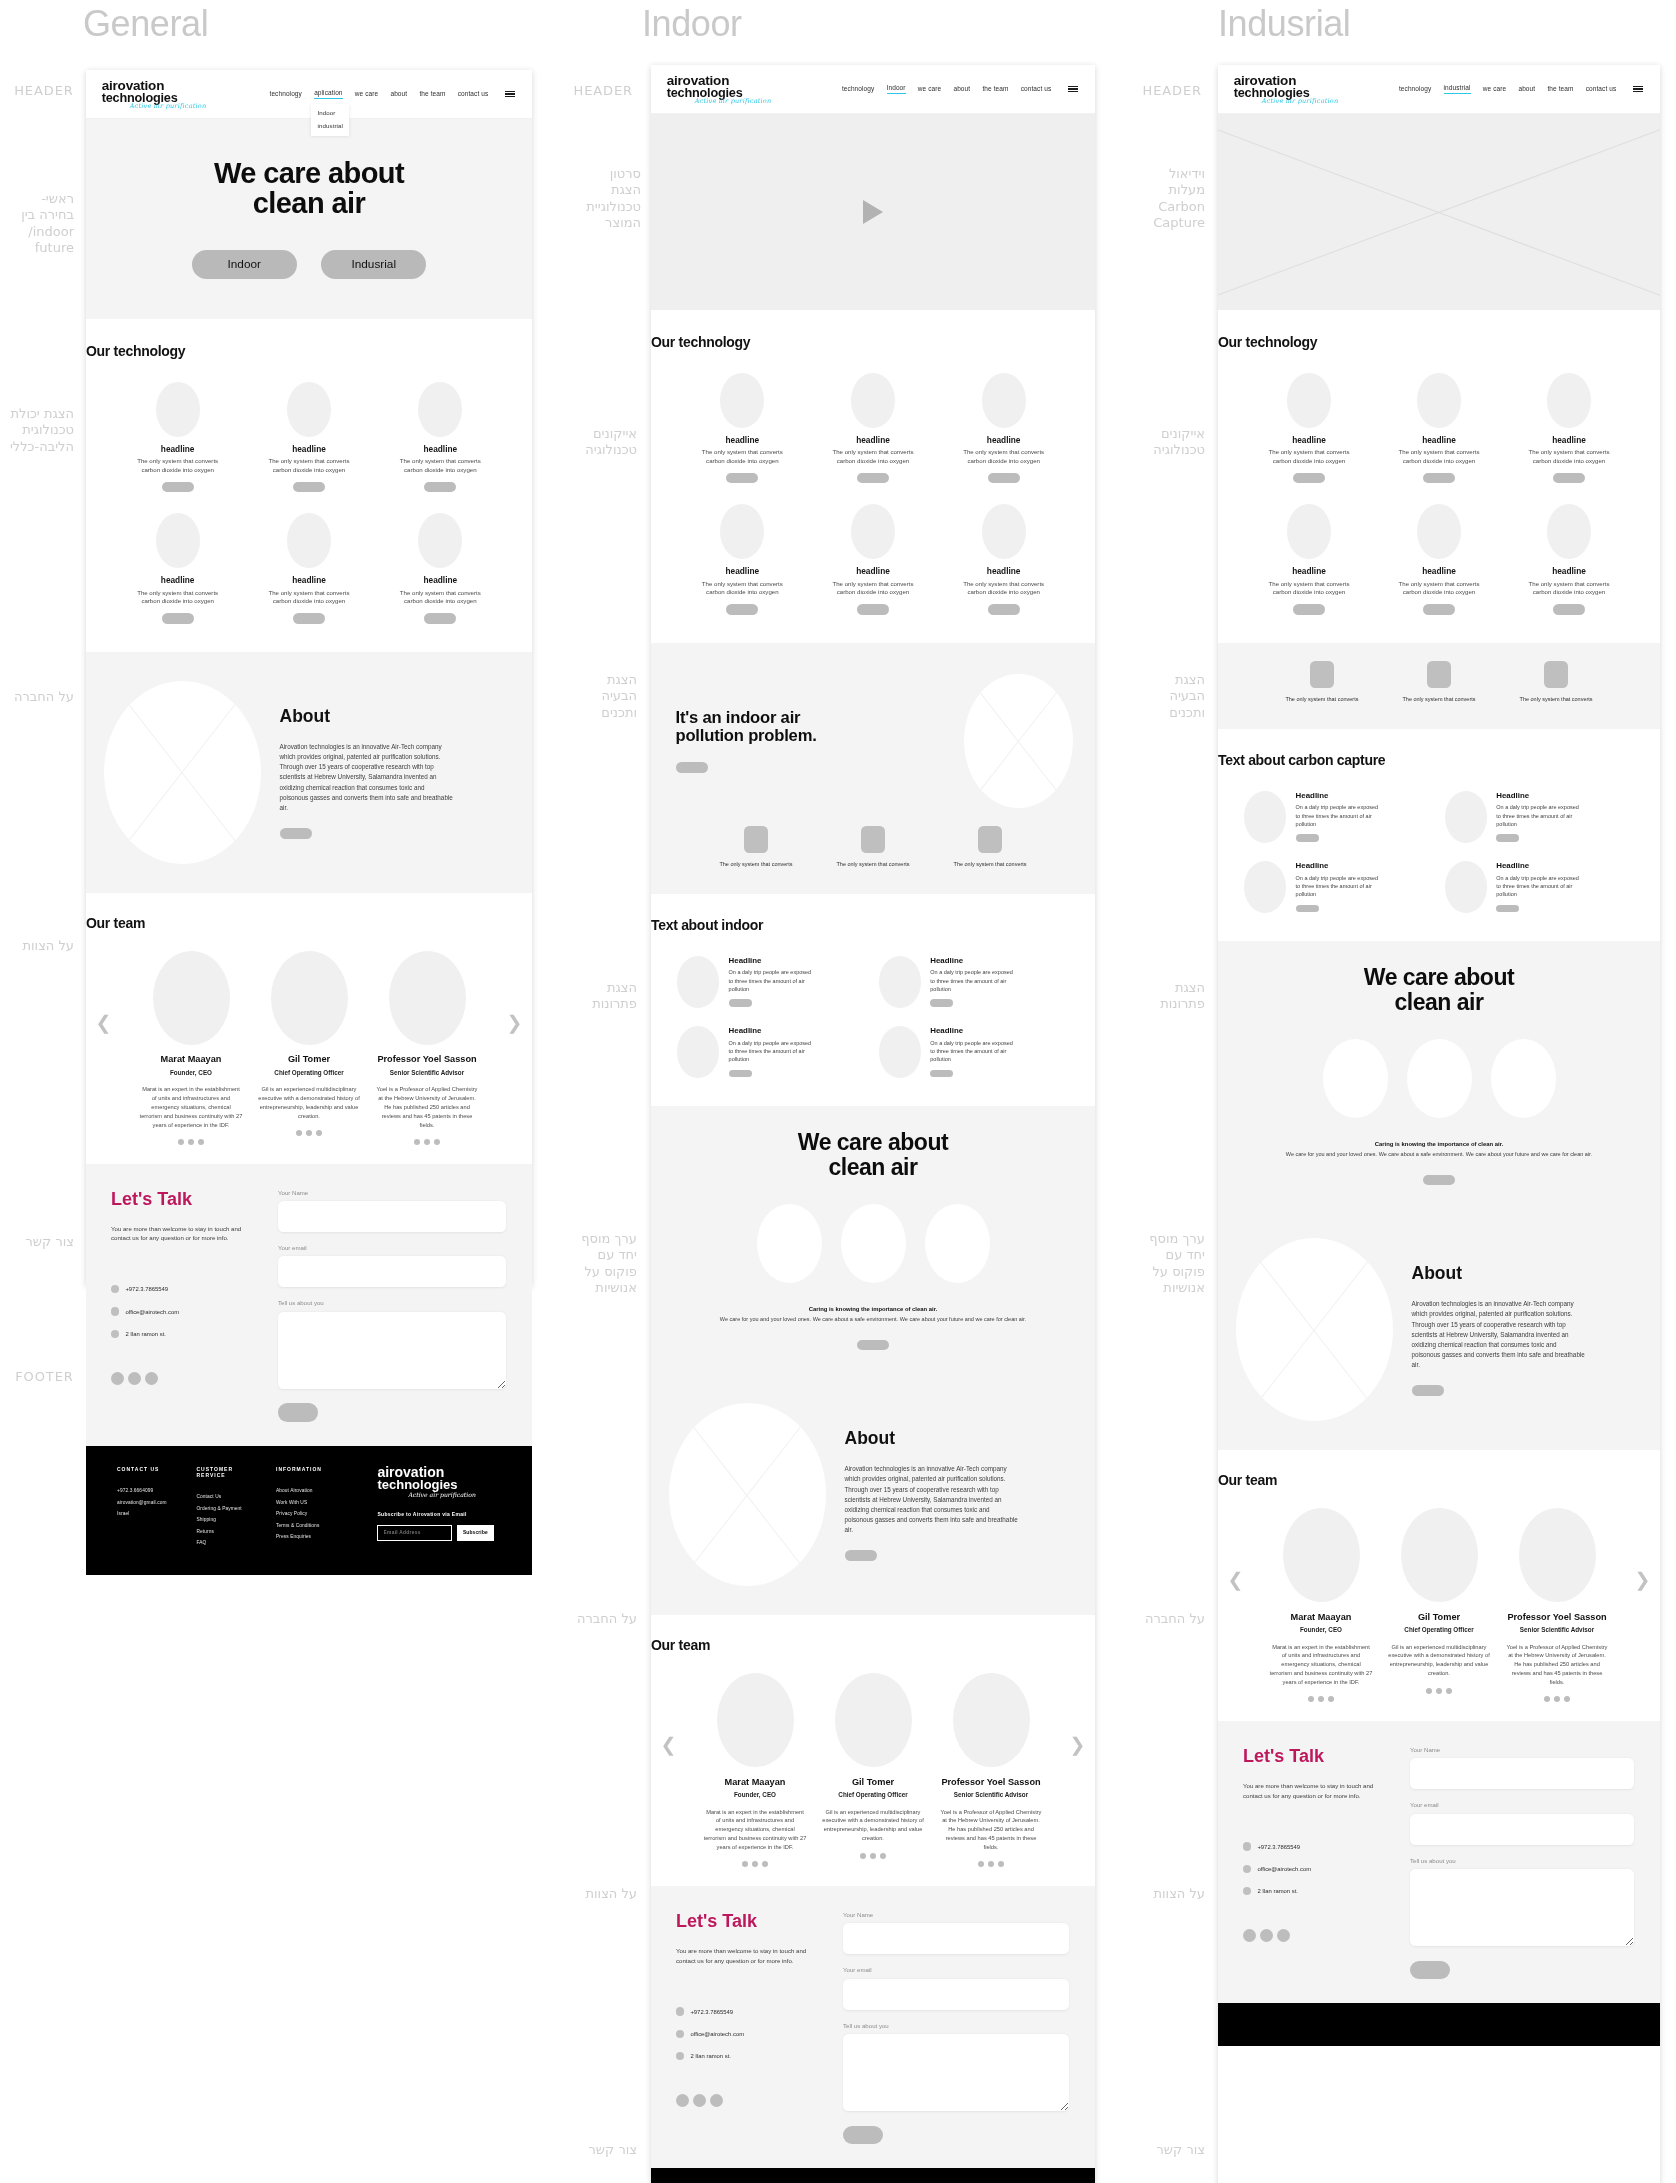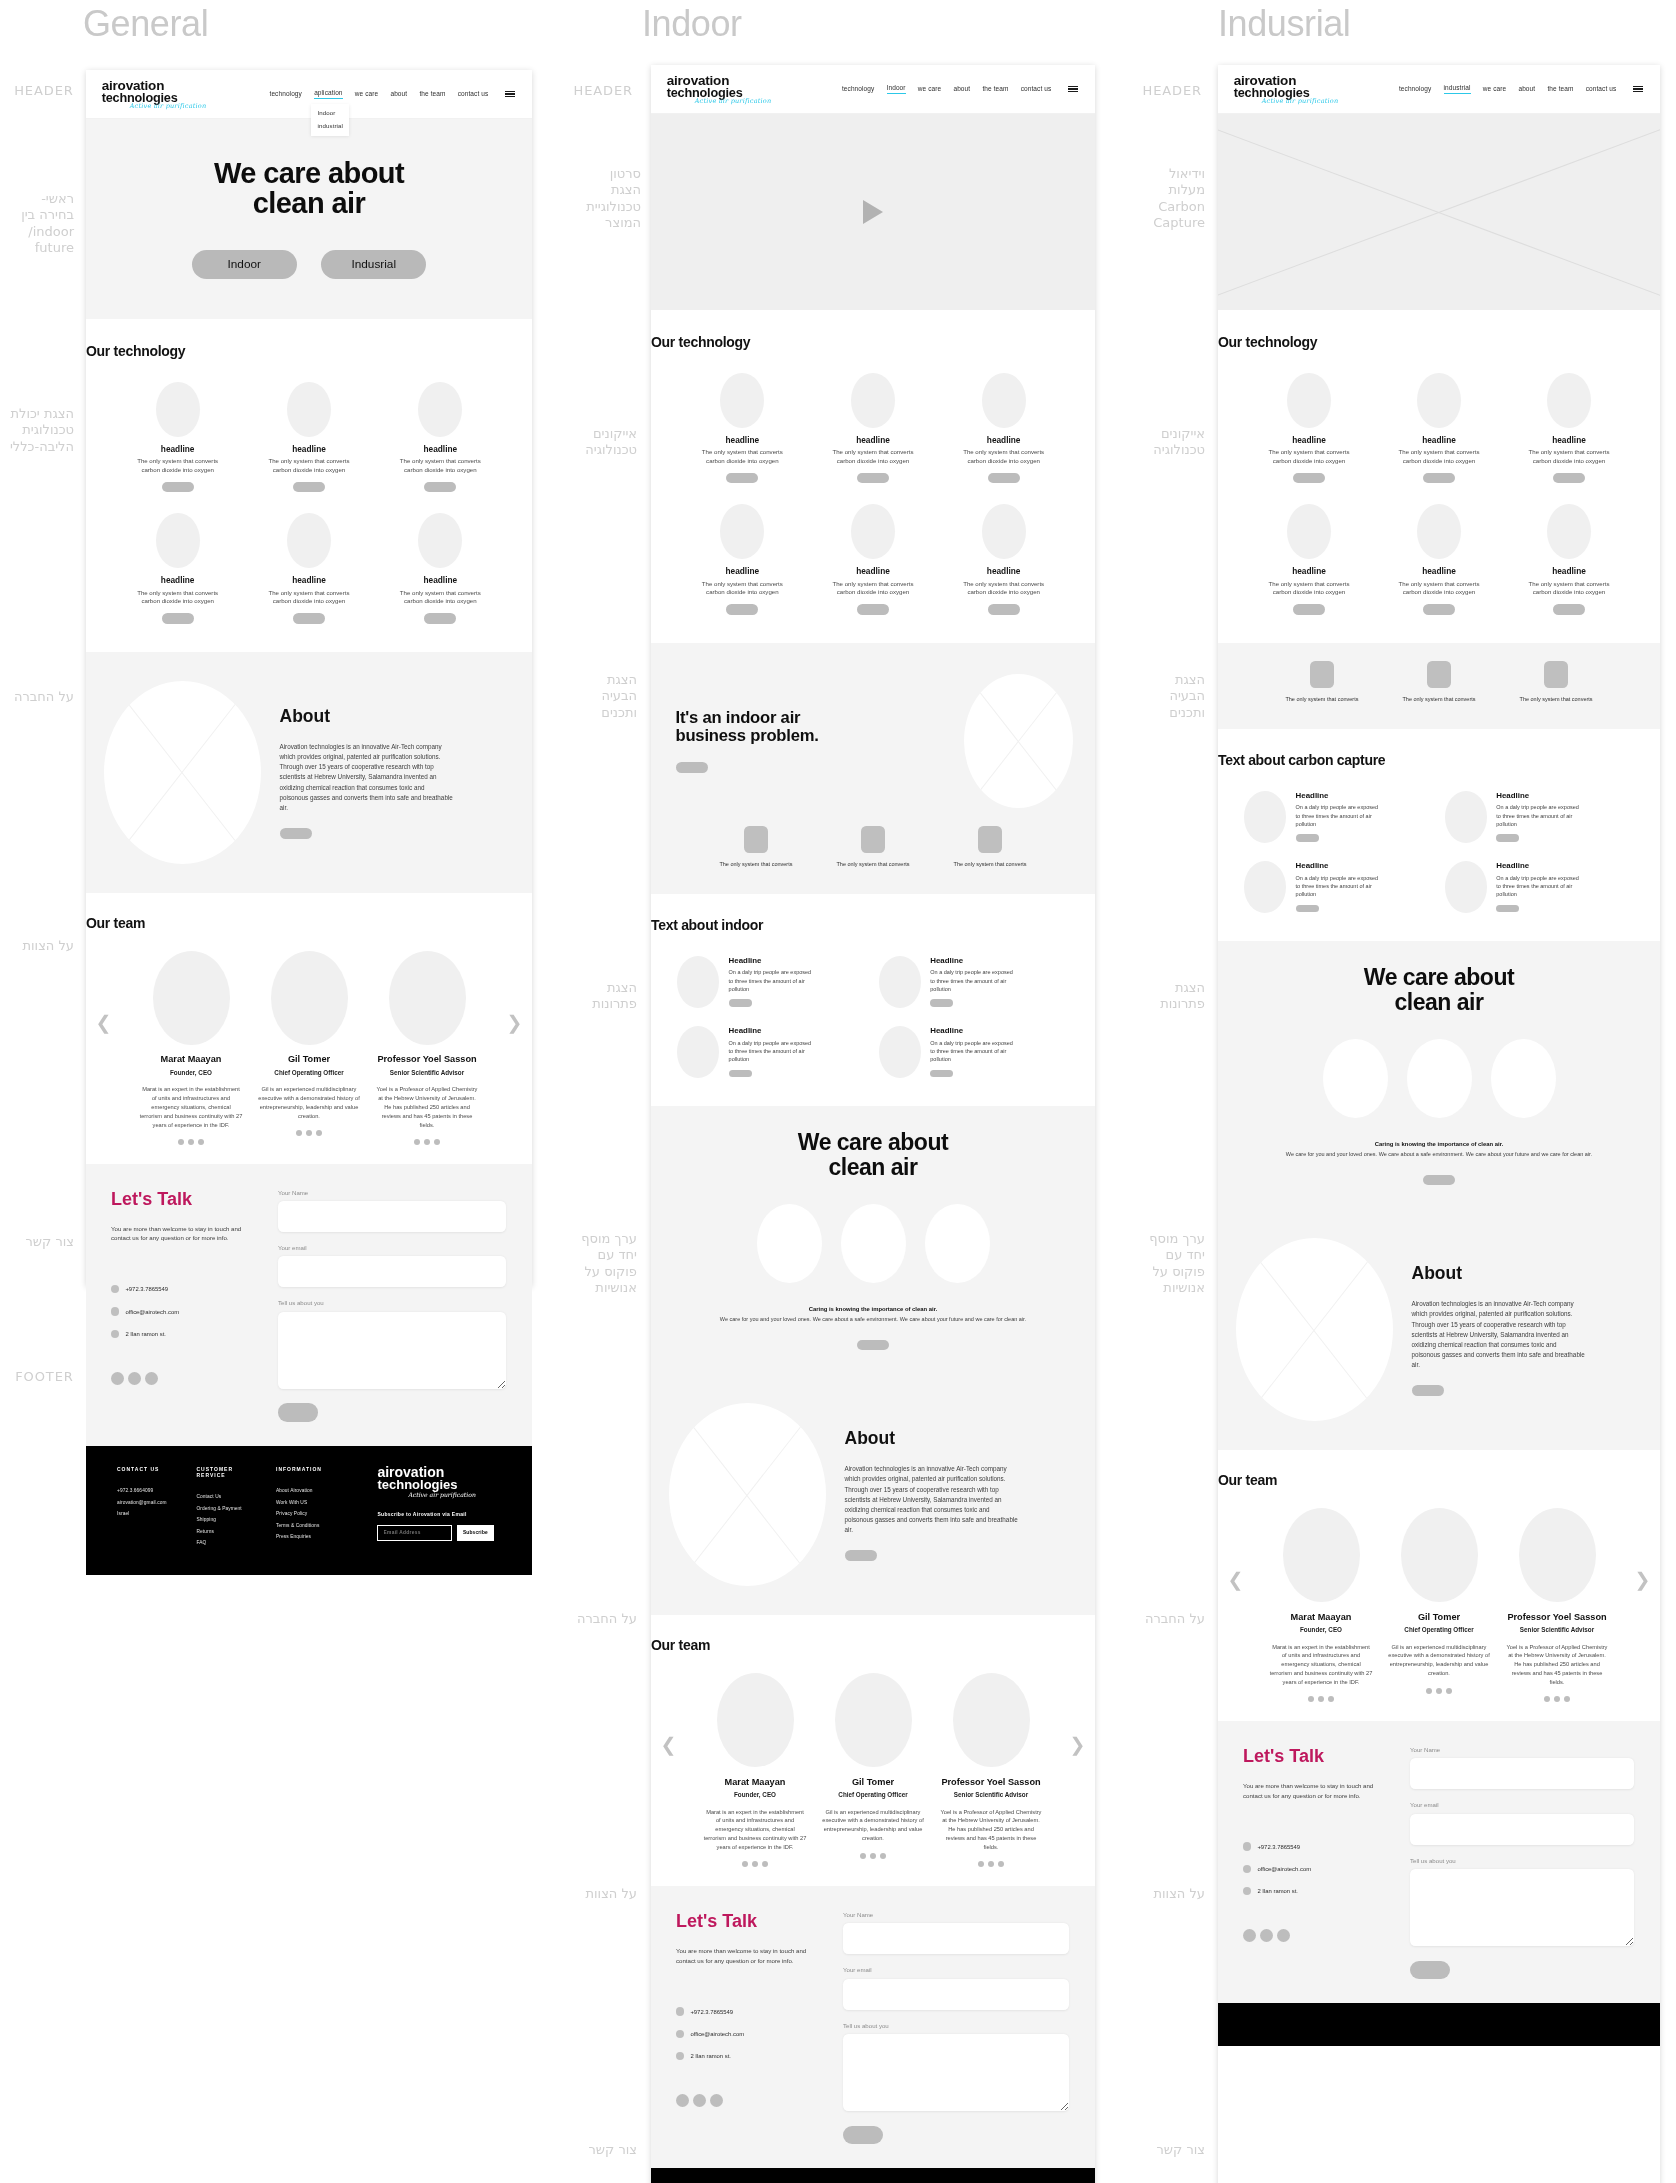--- a/index.html
+++ b/index.html
@@ -668,21 +668,21 @@
         <p>The only system that converts carbon dioxide into oxygen</p>
         <div class="pill"></div>
       </div>
     </div>
   </div>
 
   <div class="problem">
     <div>
       <h2>
         <span>It's an indoor air</span><br>
-        <span>business problem.</span>
+        <span>pollution problem.</span>
       </h2>
       <div class="pill"></div>
     </div>
     <div class="x-oval"></div>
   </div>
   <div class="problem-icons">
     <div class="pi">
       <div class="sq"></div>
       <p>The only system that converts</p>
     </div>

